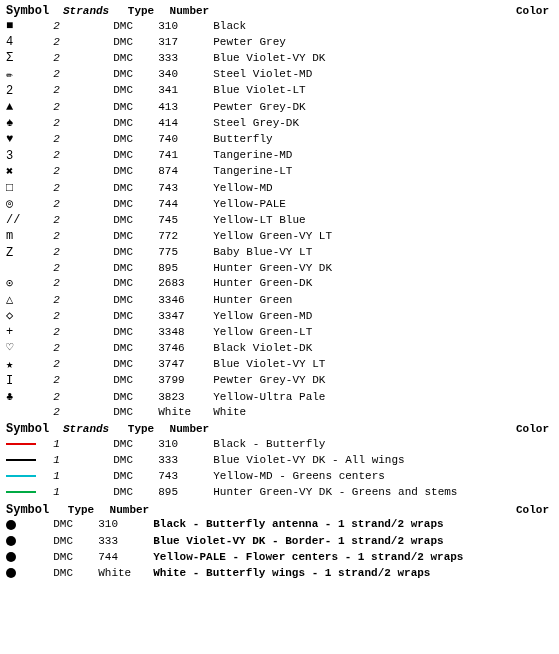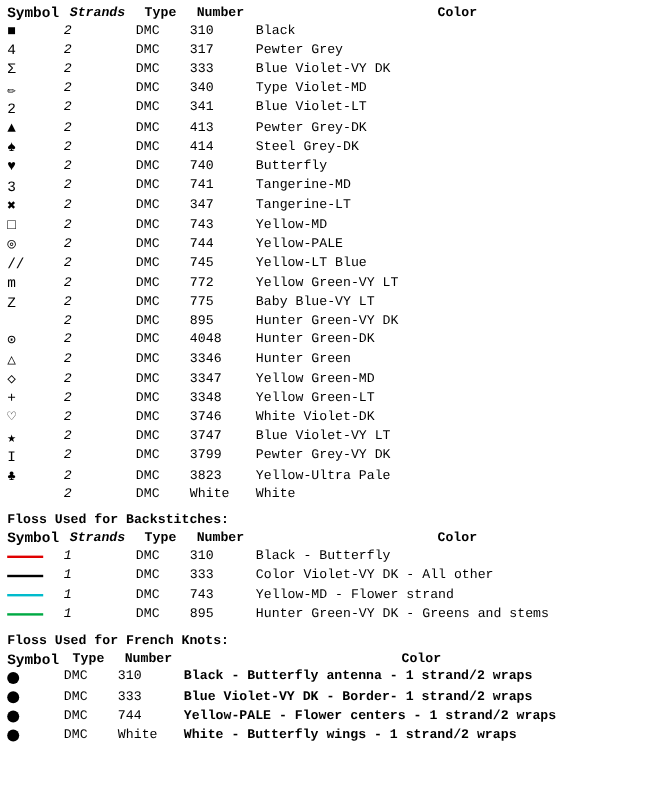--- a/index.html
+++ b/index.html
@@ -11,21 +11,21 @@
       width: 559px;
       min-height: 654px;
       padding: 4px 6px;
     }
     table {
       border-collapse: collapse;
       width: 100%;
       margin-bottom: 2px;
     }
     th {
-      text-align: center;
+      text-align: right;
       font-weight: bold;
       padding: 0 4px 0 0;
       white-space: nowrap;
       font-size: 11px;
     }
     td {
       text-align: left;
       padding: 0 4px 0 0;
       white-space: nowrap;
       font-size: 11px;
@@ -102,21 +102,21 @@
     <td class="strands-cell">2</td>
     <td class="type-cell">DMC</td>
     <td class="number-cell">333</td>
     <td class="color-cell">Blue Violet-VY DK</td>
   </tr>
         <tr>
     <td class="symbol-cell">✏</td>
     <td class="strands-cell">2</td>
     <td class="type-cell">DMC</td>
     <td class="number-cell">340</td>
-    <td class="color-cell">Type Violet-MD</td>
+    <td class="color-cell">Steel Violet-MD</td>
   </tr>
         <tr>
     <td class="symbol-cell">2</td>
     <td class="strands-cell">2</td>
     <td class="type-cell">DMC</td>
     <td class="number-cell">341</td>
     <td class="color-cell">Blue Violet-LT</td>
   </tr>
         <tr>
     <td class="symbol-cell">▲</td>
@@ -143,21 +143,21 @@
     <td class="symbol-cell">3</td>
     <td class="strands-cell">2</td>
     <td class="type-cell">DMC</td>
     <td class="number-cell">741</td>
     <td class="color-cell">Tangerine-MD</td>
   </tr>
         <tr>
     <td class="symbol-cell">✖</td>
     <td class="strands-cell">2</td>
     <td class="type-cell">DMC</td>
-    <td class="number-cell">347</td>
+    <td class="number-cell">874</td>
     <td class="color-cell">Tangerine-LT</td>
   </tr>
         <tr>
     <td class="symbol-cell">□</td>
     <td class="strands-cell">2</td>
     <td class="type-cell">DMC</td>
     <td class="number-cell">743</td>
     <td class="color-cell">Yellow-MD</td>
   </tr>
         <tr>
@@ -192,21 +192,21 @@
     <td class="symbol-cell"></td>
     <td class="strands-cell">2</td>
     <td class="type-cell">DMC</td>
     <td class="number-cell">895</td>
     <td class="color-cell">Hunter Green-VY DK</td>
   </tr>
         <tr>
     <td class="symbol-cell">⊙</td>
     <td class="strands-cell">2</td>
     <td class="type-cell">DMC</td>
-    <td class="number-cell">4048</td>
+    <td class="number-cell">2683</td>
     <td class="color-cell">Hunter Green-DK</td>
   </tr>
         <tr>
     <td class="symbol-cell">△</td>
     <td class="strands-cell">2</td>
     <td class="type-cell">DMC</td>
     <td class="number-cell">3346</td>
     <td class="color-cell">Hunter Green</td>
   </tr>
         <tr>
@@ -221,21 +221,21 @@
     <td class="strands-cell">2</td>
     <td class="type-cell">DMC</td>
     <td class="number-cell">3348</td>
     <td class="color-cell">Yellow Green-LT</td>
   </tr>
         <tr>
     <td class="symbol-cell">♡</td>
     <td class="strands-cell">2</td>
     <td class="type-cell">DMC</td>
     <td class="number-cell">3746</td>
-    <td class="color-cell">White Violet-DK</td>
+    <td class="color-cell">Black Violet-DK</td>
   </tr>
         <tr>
     <td class="symbol-cell">★</td>
     <td class="strands-cell">2</td>
     <td class="type-cell">DMC</td>
     <td class="number-cell">3747</td>
     <td class="color-cell">Blue Violet-VY LT</td>
   </tr>
         <tr>
     <td class="symbol-cell">I</td>
@@ -256,21 +256,20 @@
     <td class="strands-cell">2</td>
     <td class="type-cell">DMC</td>
     <td class="number-cell">White</td>
     <td class="color-cell">White</td>
   </tr>
       </tbody>
   </table>
 </div>
 
 <div>
-  <div class="section-header">Floss Used for Backstitches:</div>
   <table>
     <thead>
       <tr>
         <th class="symbol-cell">Symbol</th>
         <th class="strands-cell">Strands</th>
         <th class="type-cell">Type</th>
         <th class="number-cell">Number</th>
         <th class="color-cell">Color</th>
       </tr>
     </thead>
@@ -280,42 +279,41 @@
     <td class="strands-cell">1</td>
     <td class="type-cell">DMC</td>
     <td class="number-cell">310</td>
     <td class="color-cell">Black - Butterfly</td>
   </tr>
         <tr>
     <td class="symbol-cell"><span class="bs-line" style="background:#000000;"></span></td>
     <td class="strands-cell">1</td>
     <td class="type-cell">DMC</td>
     <td class="number-cell">333</td>
-    <td class="color-cell">Color Violet-VY DK - All other</td>
+    <td class="color-cell">Blue Violet-VY DK - All wings</td>
   </tr>
         <tr>
     <td class="symbol-cell"><span class="bs-line" style="background:#00bbcc;"></span></td>
     <td class="strands-cell">1</td>
     <td class="type-cell">DMC</td>
     <td class="number-cell">743</td>
-    <td class="color-cell">Yellow-MD - Flower strand</td>
+    <td class="color-cell">Yellow-MD - Greens centers</td>
   </tr>
         <tr>
     <td class="symbol-cell"><span class="bs-line" style="background:#00aa44;"></span></td>
     <td class="strands-cell">1</td>
     <td class="type-cell">DMC</td>
     <td class="number-cell">895</td>
     <td class="color-cell">Hunter Green-VY DK - Greens and stems</td>
   </tr>
       </tbody>
   </table>
 </div>
 
 <div>
-  <div class="section-header">Floss Used for French Knots:</div>
   <table>
     <thead>
       <tr>
         <th class="symbol-cell">Symbol</th>
         <th class="type-cell">Type</th>
         <th class="number-cell">Number</th>
         <th class="color-cell">Color</th>
       </tr>
     </thead>
     <tbody id="fk-tbody">

